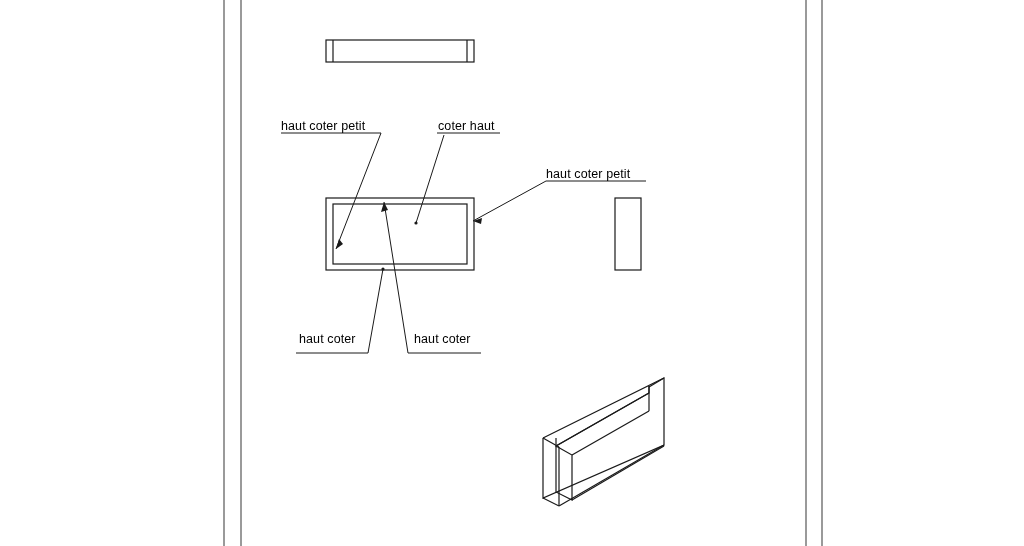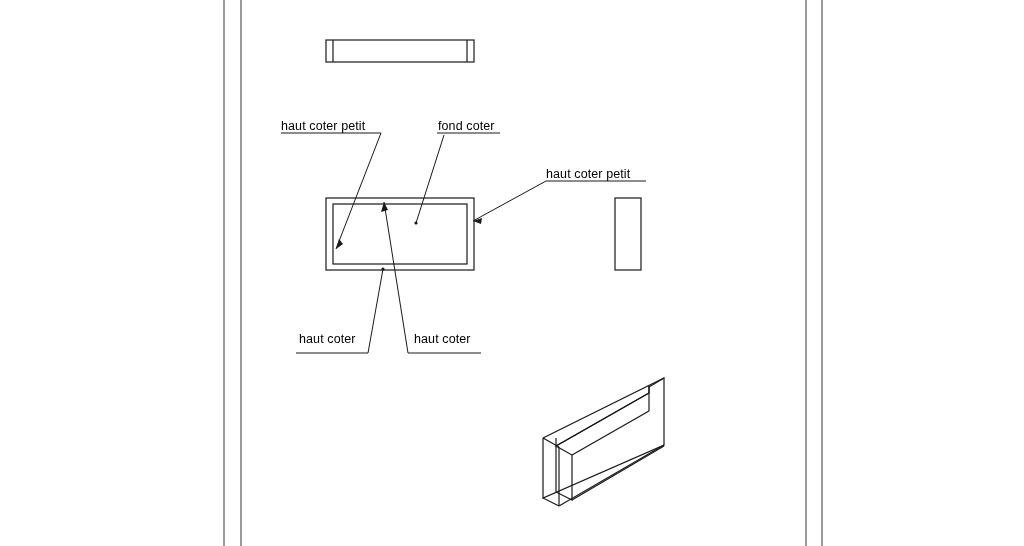--- a/index.html
+++ b/index.html
@@ -108,18 +108,18 @@
         <circle cx="383" cy="269" r="1.6" fill="#1a1a1a" stroke="none"></circle>
 
         <line x1="408" y1="353" x2="481" y2="353"></line>
         <line x1="408" y1="353" x2="384" y2="202"></line>
         <path d="M384,202 L381,212 L388,210 Z" fill="#1a1a1a" stroke="none"></path>
       </g>
     </g>
   </svg>
 
   <div class="lbl" style="left:281px; top:119px;">haut coter petit</div>
-  <div class="lbl" style="left:438px; top:119px;">fond coter</div>
+  <div class="lbl" style="left:438px; top:119px;">coter haut</div>
   <div class="lbl" style="left:546px; top:167px;">haut coter petit</div>
   <div class="lbl" style="left:299px; top:332px;">haut coter</div>
   <div class="lbl" style="left:414px; top:332px;">haut coter</div>
 
 </div>
 
 </body></html>

